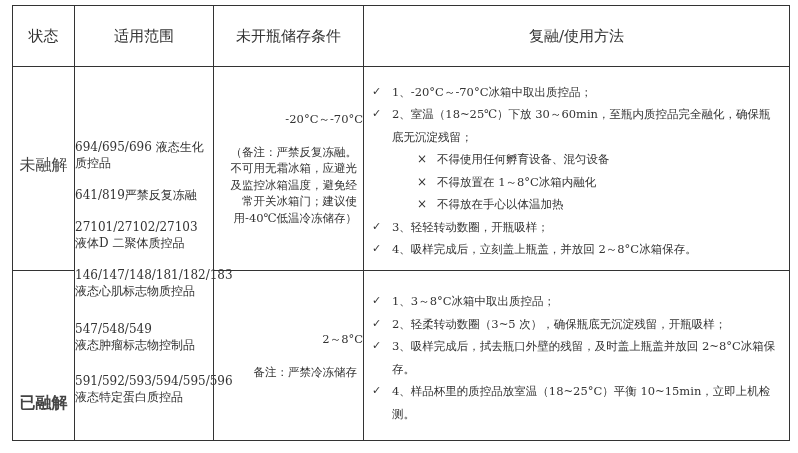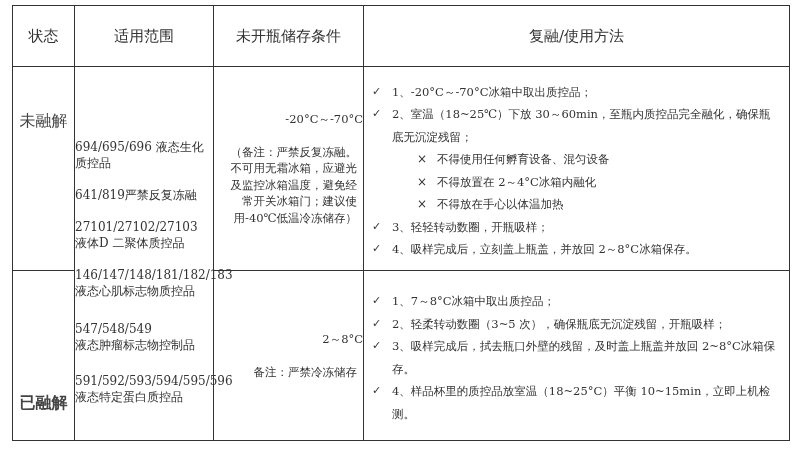--- a/index.html
+++ b/index.html
@@ -4,21 +4,21 @@
 <style>
   html, body { margin: 0; padding: 0; background: #ffffff; }
   body { width: 798px; height: 453px; position: relative; overflow: hidden;
          font-family: "DejaVu Serif", "Liberation Serif", serif; color: #333; }
   table.main { position: absolute; left: 12px; top: 5px; width: 777px;
                border-collapse: collapse; table-layout: fixed; border-radius: 7px; }
   table.main td, table.main th { border: 1.3px solid #333; padding: 0; vertical-align: middle; }
   th { font-weight: normal; font-size: 15px; height: 60px; color: #333; }
   col.c1 { width: 62px; } col.c2 { width: 139px; } col.c3 { width: 150px; } col.c4 { width: 426px; }
   .state { font-size: 16px; text-align: center; color: #444; }
-  .state.top { vertical-align: top; padding-top: 44px; }
+  .state.top { vertical-align: top; padding-top: 88px; }
   .state.bottom { vertical-align: bottom; padding-bottom: 26px; font-weight: bold; }
   .scope { font-size: 12px; line-height: 16px; text-align: left; vertical-align: top; }
   .scope .blk { margin-bottom: 16px; }
   .storage { font-size: 11.5px; text-align: right; line-height: 16.5px; }
   .storage .temp { margin-bottom: 16px; }
   .storage .note { padding: 0 6px; }
   .b { font-weight: normal; }
   .steps { font-size: 11.5px; line-height: 22.5px; vertical-align: top; padding: 4px 8px 0 8px !important; }
   .step { display: flex; }
   .step .chk { width: 20px; flex: none; color: #333; font-size: 11px; }
@@ -81,21 +81,21 @@
       <div class="step">
         <span class="chk">✓</span>
         <span class="txt"><span>2、</span><span class="b">室温</span><span>（18~25℃）下放 30～60min，至瓶内质控品完全融化，确保瓶底无沉淀残留；</span></span>
       </div>
       <div class="sub">
         <span class="x">×</span>
         <span>不得使用任何孵育设备、混匀设备</span>
       </div>
       <div class="sub">
         <span class="x">×</span>
-        <span class="b">不得放置在 2～4°C冰箱内融化</span>
+        <span class="b">不得放置在 1～8°C冰箱内融化</span>
       </div>
       <div class="sub">
         <span class="x">×</span>
         <span>不得放在手心以体温加热</span>
       </div>
       <div class="step">
         <span class="chk">✓</span>
         <span class="txt"><span>3、</span><span class="b">轻轻转动数圈</span><span>，开瓶吸样；</span></span>
       </div>
       <div class="step">
@@ -108,21 +108,21 @@
     <td class="state bottom">已融解</td>
     <td class="storage">
       <div class="temp">2～8°C</div>
       <div class="note">
         <span>备注：</span><span class="b">严禁冷冻储存</span>
       </div>
     </td>
     <td class="steps">
       <div class="step">
         <span class="chk">✓</span>
-        <span class="txt"><span>1、</span><span class="b">7～8°C冰箱</span><span>中取出质控品；</span></span>
+        <span class="txt"><span>1、</span><span class="b">3～8°C冰箱</span><span>中取出质控品；</span></span>
       </div>
       <div class="step">
         <span class="chk">✓</span>
         <span class="txt"><span>2、</span><span class="b">轻柔转动数圈</span><span>（3~5 次），确保瓶底无沉淀残留，开瓶吸样；</span></span>
       </div>
       <div class="step">
         <span class="chk">✓</span>
         <span class="txt"><span>3、</span><span>吸样完成后，拭去瓶口外壁的残留，及时盖上瓶盖并放回 2~8°C冰箱保存。</span></span>
       </div>
       <div class="step">

